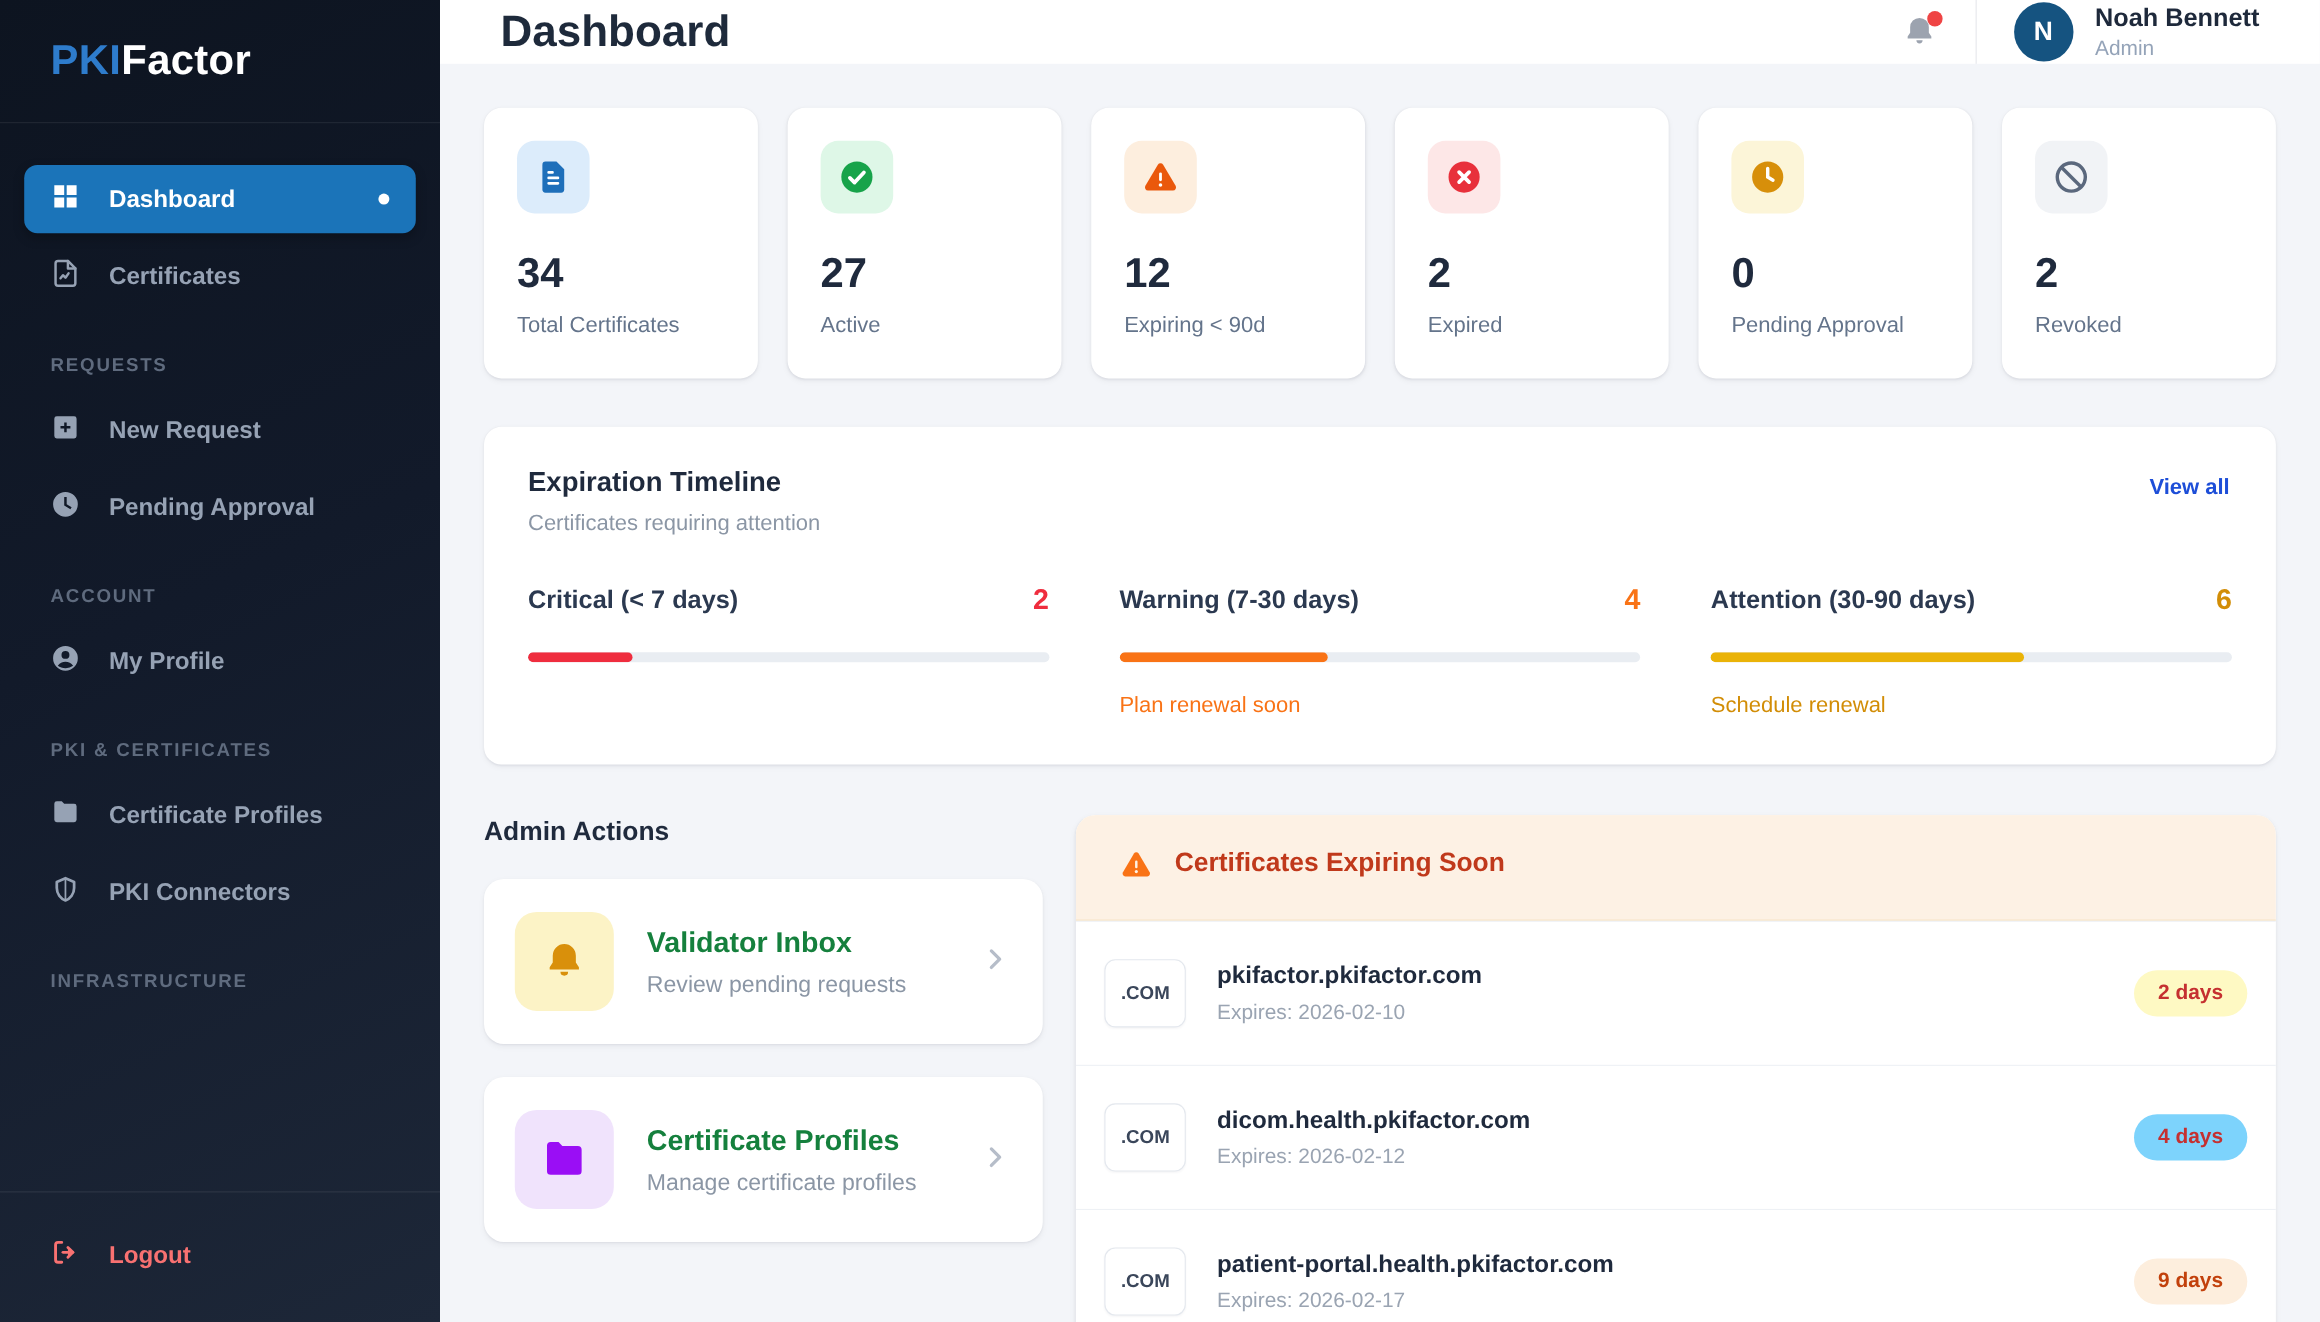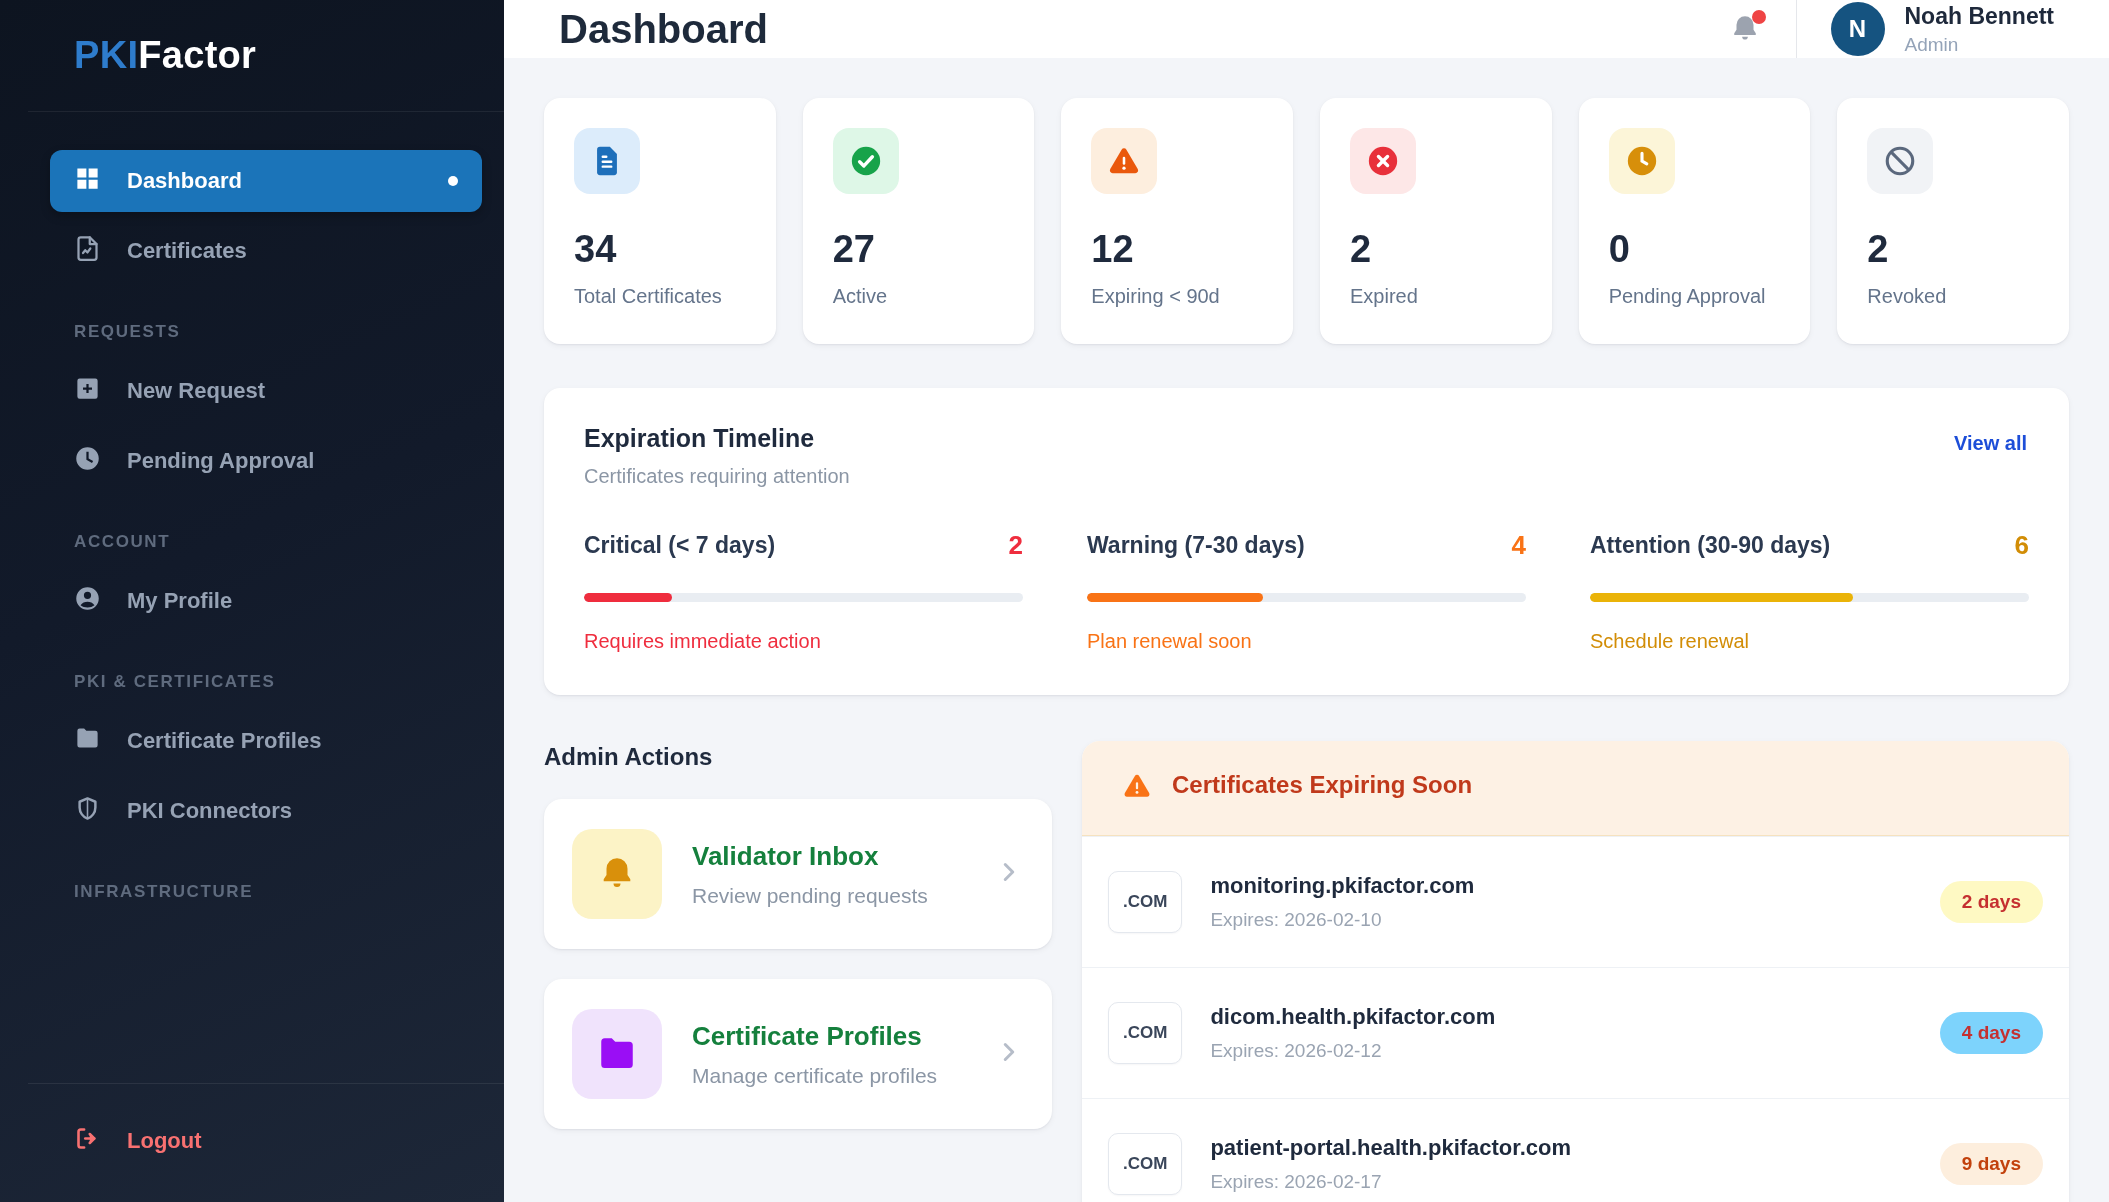--- a/index.html
+++ b/index.html
@@ -5,23 +5,23 @@
   * { margin:0; padding:0; box-sizing:border-box; }
   html,body { width:2109px; height:1202px; overflow:hidden; }
   body {
     font-family:"Liberation Sans", sans-serif;
     background:#f3f5f9;
     color:#1f2a3d;
     display:flex;
   }
   
   .sidebar {
-    width:504px; height:1202px; flex:none;
+    width:400px; height:1202px; flex:none;
     background:linear-gradient(155deg,#0d1420 0%,#121a2a 45%,#1d2738 100%);
-    display:flex; flex-direction:column;padding-left:28px;
+    display:flex; flex-direction:column;
   }
   .logo {
     height:112px; display:flex; align-items:center; padding:0 46px;
     font-size:38px; font-weight:800; letter-spacing:.3px;
     border-bottom:1px solid rgba(255,255,255,.07);
   }
   .brand-pki { color:#2e7ccc; }
   .brand-factor { color:#ffffff; }
   .nav { flex:1; padding:38px 22px 0; }
   .nav-item {
@@ -294,21 +294,20 @@
       <div class="tl-sub">Certificates requiring attention</div>
       <div class="tl-grid">
         <div>
           <div class="tl-head">
             <span class="tl-label">Critical (&lt; 7 days)</span>
             <span class="tl-count" style="color: rgb(239, 45, 62);">2</span>
           </div>
           <div class="tl-track">
               <div class="tl-fill" style="width: 20%; background: rgb(239, 45, 62);"></div>
             </div>
-          <div class="tl-caption" style="color: rgb(239, 45, 62);">Requires immediate action</div>
         </div>
         <div>
           <div class="tl-head">
             <span class="tl-label">Warning (7-30 days)</span>
             <span class="tl-count" style="color: rgb(249, 115, 22);">4</span>
           </div>
           <div class="tl-track">
               <div class="tl-fill" style="width: 40%; background: rgb(249, 115, 22);"></div>
             </div>
           <div class="tl-caption" style="color: rgb(249, 115, 22);">Plan renewal soon</div>
@@ -367,21 +366,21 @@
                 <path fill="currentColor" d="M10.3 4a2 2 0 0 1 3.4 0l8 13.6a2 2 0 0 1-1.7 3H4a2 2 0 0 1-1.7-3L10.3 4z"></path>
                 <rect x="11.1" y="9" width="1.8" height="5.6" rx=".9" fill="#fdf1e4"></rect>
                 <circle cx="12" cy="17.1" r="1.15" fill="#fdf1e4"></circle>
               </svg></span>
           <span class="exp-title" style="color: rgb(192, 57, 27);">Certificates Expiring Soon</span>
         </div>
 
         <div class="exp-row">
           <span class="tld-badge">.COM</span>
           <span>
-            <div class="exp-domain">monitoring.pkifactor.com</div>
+            <div class="exp-domain">pkifactor.pkifactor.com</div>
             <div class="exp-date">Expires: 2026-02-10</div>
           </span>
           <span class="day-pill" style="background: #fef9c3; color: rgb(197, 48, 48);">2 days</span>
         </div>
 
         <div class="exp-row">
           <span class="tld-badge">.COM</span>
           <span>
             <div class="exp-domain">dicom.health.pkifactor.com</div>
             <div class="exp-date">Expires: 2026-02-12</div>

